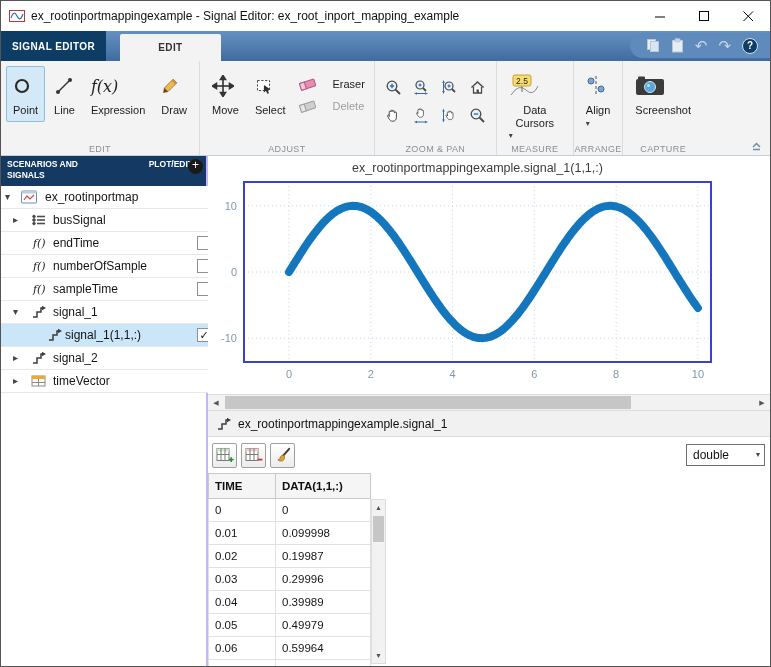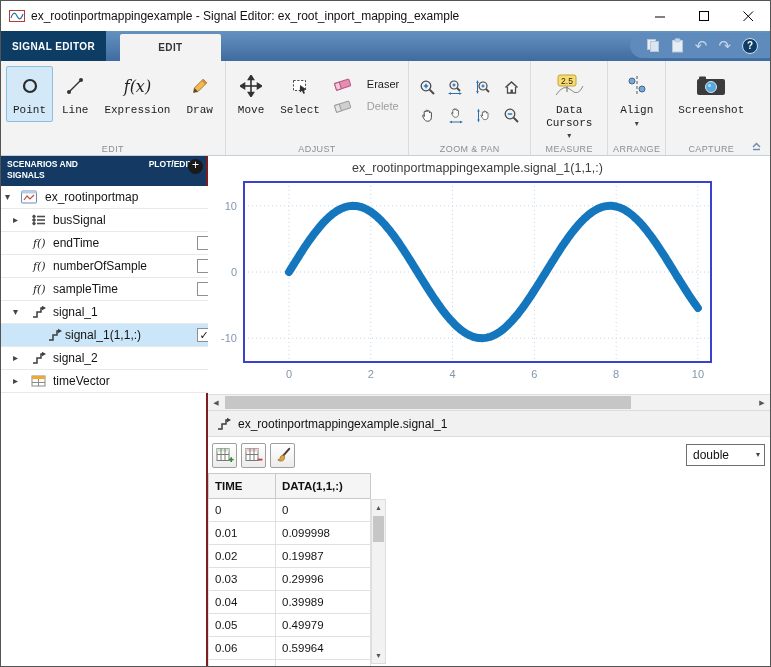--- a/index.html
+++ b/index.html
@@ -20,36 +20,36 @@
   .tab-edit{margin-left:14px;margin-top:3px;background:#f3f3f3;color:#333;font-size:10px;font-weight:bold;letter-spacing:.4px;padding:0 38px;display:flex;align-items:center;border-radius:2px 2px 0 0;}
   .qa{position:absolute;right:0;top:2px;height:25px;background:#5f8abc;border-radius:13px 0 0 13px;display:flex;align-items:center;gap:11px;padding:0 12px 0 16px;}
   .qchar{font-size:15px;color:#c9d6e6;line-height:1;}
   .qhelp{width:16px;height:16px;border-radius:50%;background:#0f3d64;border:1px solid #cfe0f0;color:#fff;font-size:10px;font-weight:bold;display:flex;align-items:center;justify-content:center;}
 
   
   .ribbon{height:95px;background:#f3f3f3;border-bottom:1px solid #c3cfdb;display:flex;position:relative;}
   .rgroup{position:relative;padding:5px 5px 14px;display:flex;align-items:flex-start;border-right:1px solid #dcdcdc;}
   .glabel{position:absolute;bottom:1px;left:0;right:0;text-align:center;font-size:9px;color:#8e8e8e;letter-spacing:.4px;white-space:nowrap;}
   .btns{display:flex;align-items:flex-start;gap:2px;}
-  .bigbtn{display:flex;flex-direction:column;align-items:center;gap:3px;padding:4px 6px;border:1px solid transparent;border-radius:2px;}
+  .bigbtn{display:flex;flex-direction:column;align-items:flex-start;gap:3px;padding:4px 6px;border:1px solid transparent;border-radius:2px;}
   .bigbtn .bicon{height:30px;display:flex;align-items:center;justify-content:center;}
-  .bigbtn .blabel{font-size:11px;color:#1c1c1c;line-height:1.15;text-align:center;font-family:Liberation Mono, monospace;}
+  .bigbtn .blabel{font-size:11px;color:#1c1c1c;line-height:1.15;text-align:center;}
   .bigbtn.sel{background:#d3e9f8;border-color:#8cbfdf;}
   .fx{font-family:"DejaVu Serif",serif;font-style:italic;font-size:16px;color:#222;}
   .dd{font-size:8px;color:#444;line-height:1;}
   .stack{display:flex;flex-direction:column;gap:7px;margin:10px 4px 0;}
   .smallbtn{display:flex;align-items:center;gap:14px;font-size:11px;color:#1c1c1c;}
   .smallbtn.disabled{color:#9e9e9e;}
   .zoomgrid{display:grid;grid-template-columns:repeat(4,27px);grid-auto-rows:27px;gap:1px;margin-top:8px;}
   .zcell{display:flex;align-items:center;justify-content:center;border-radius:2px;}
   .collapsebtn{position:absolute;right:7px;bottom:4px;}
 
   
   .main{display:flex;height:calc(100% - 155px);}
-  .leftpanel{width:207px;flex:none;position:relative;border-right:2px solid #7f1d1d;background:#fff;}
+  .leftpanel{width:207px;flex:none;position:relative;border-right:2px solid #c4b5fd;background:#fff;}
   .lheader{height:30px;display:flex;}
   .lh1{width:168px;background:#143a63;color:#fff;font-size:8.5px;font-weight:bold;padding:3px 0 0 6px;line-height:1.35;}
   .lh1 span{display:block;width:100px;}
   .lh2{width:70px;background:#143a63;color:#fff;font-size:8.5px;font-weight:bold;padding:3px 0 0 3px;}
   .addbtn{position:absolute;top:3px;right:3px;width:15px;height:15px;border-radius:50%;background:#1a1a1a;color:#fff;font-size:12px;line-height:13px;text-align:center;}
   .treerows{position:relative;}
   .treerows::before{content:"";position:absolute;left:168px;top:0;height:100%;width:1px;background:#e4e4e4;}
   .treerows::after{content:"";position:absolute;left:237px;top:0;height:100%;width:1px;background:#e4e4e4;}
   .trow{position:relative;height:23px;width:238px;border-bottom:1px solid #e8e8e8;font-size:12px;color:#141414;background:#fff;}
   .trow.sel{background:#cbe6f9;}

